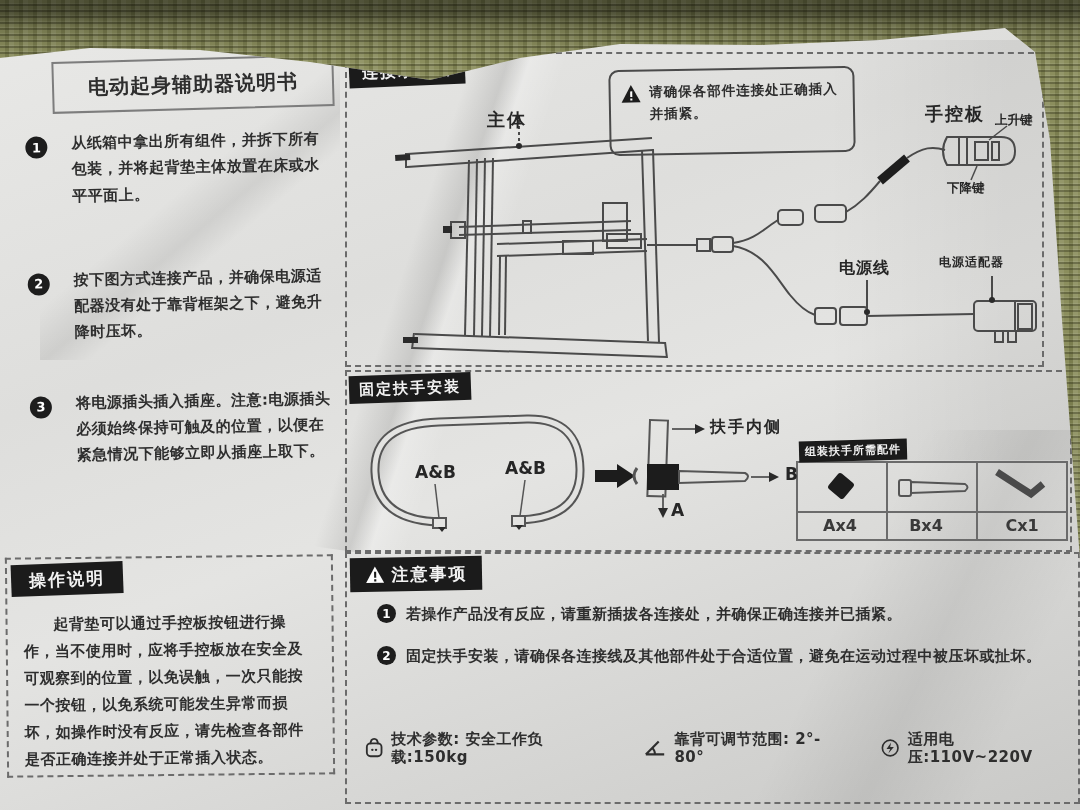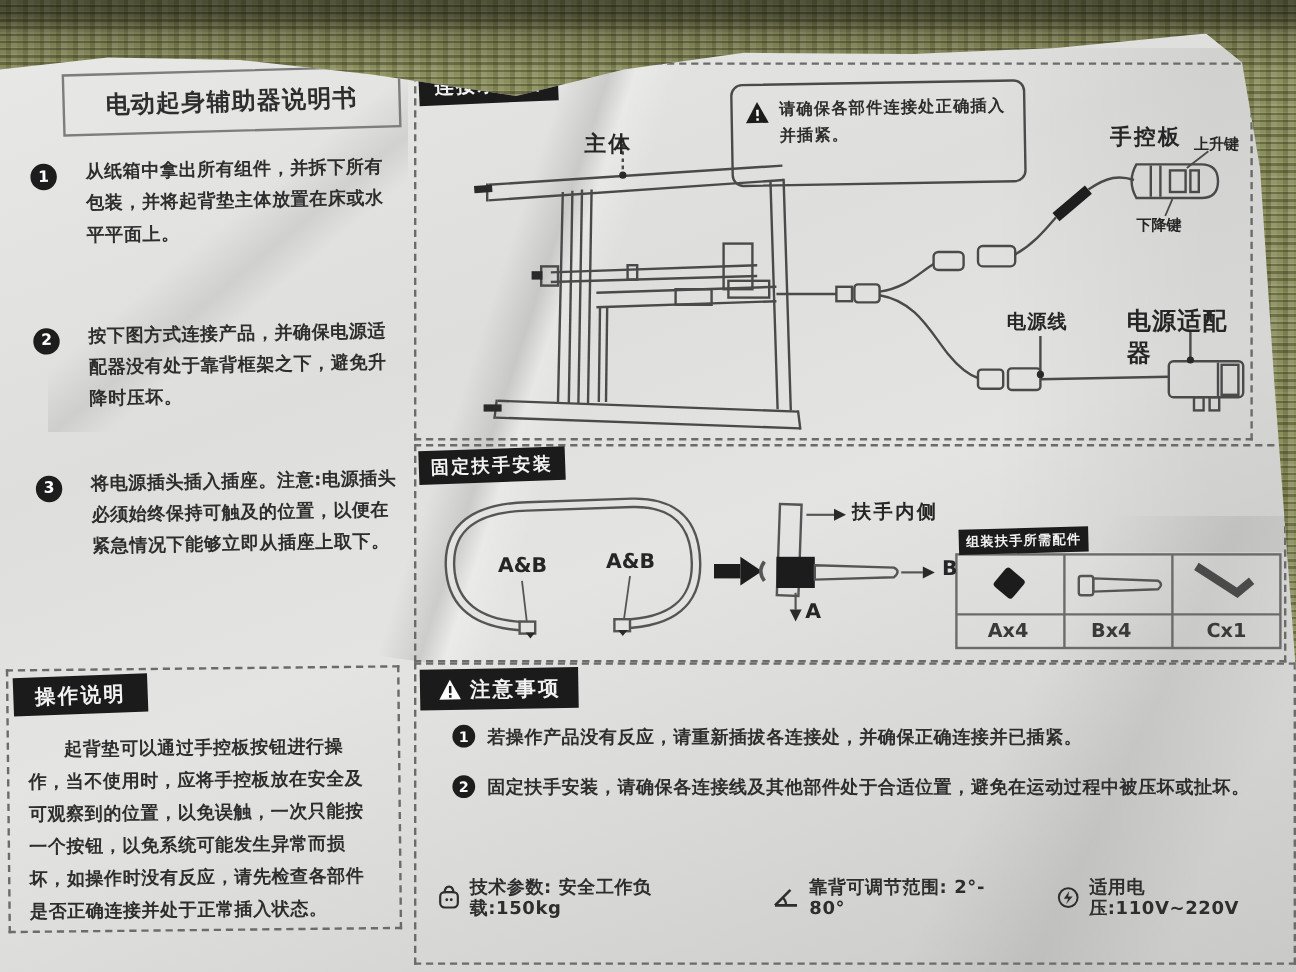--- a/index.html
+++ b/index.html
@@ -141,21 +141,21 @@
           <circle cx="645" cy="246" r="3" fill="#2a2a2a" stroke="none"></circle>
         <path d="M660,72 L642,86" stroke-width="1.5"></path>
         <path d="M630,112 L624,126" stroke-width="1.5"></path>
       </svg>
 
       <div class="abs dlabel" style="left:140px;top:38px;font-size:18px;letter-spacing:2px;margin-top:16px;">主体</div>
       <div class="abs dlabel" style="left:578px;top:28px;font-size:18px;letter-spacing:2px;margin-top:20px;">手控板</div>
       <div class="abs dlabel" style="left:648px;top:58px;font-size:12.5px;">上升键</div>
       <div class="abs dlabel" style="left:600px;top:126px;font-size:12.5px;">下降键</div>
       <div class="abs dlabel" style="left:492px;top:204px;font-size:16px;letter-spacing:1px;font-family:Liberation Mono, monospace;">电源线</div>
-      <div class="abs dlabel" style="left:592px;top:200px;font-size:20px;letter-spacing:1px;">电源适配器</div>
+      <div class="abs dlabel" style="left:592px;top:200px;font-size:12px;letter-spacing:1px;">电源适配器</div>
     </div>
 
     <div class="abs dash" style="left:345px;top:370px;width:723px;height:178px;">
       <div class="blabel abs" style="left:2px;top:2px;width:122px;height:28px;font-size:15px;transform:rotate(-2deg);">固定扶手安装</div>
 
       <svg class="abs" style="left:0;top:0;" width="723" height="178" viewBox="0 0 723 178" fill="none" stroke="#555" stroke-width="2">
 
         <path d="M92,150 Q30,148 28,100 Q26,52 92,50 L180,47 Q232,46 233,97 Q234,146 172,148" stroke="#555" stroke-width="9"></path>
         <path d="M92,150 Q30,148 28,100 Q26,52 92,50 L180,47 Q232,46 233,97 Q234,146 172,148" stroke="#e3e3e1" stroke-width="5"></path>
         <rect x="86" y="146" width="13" height="10" fill="#e3e3e1"></rect>

